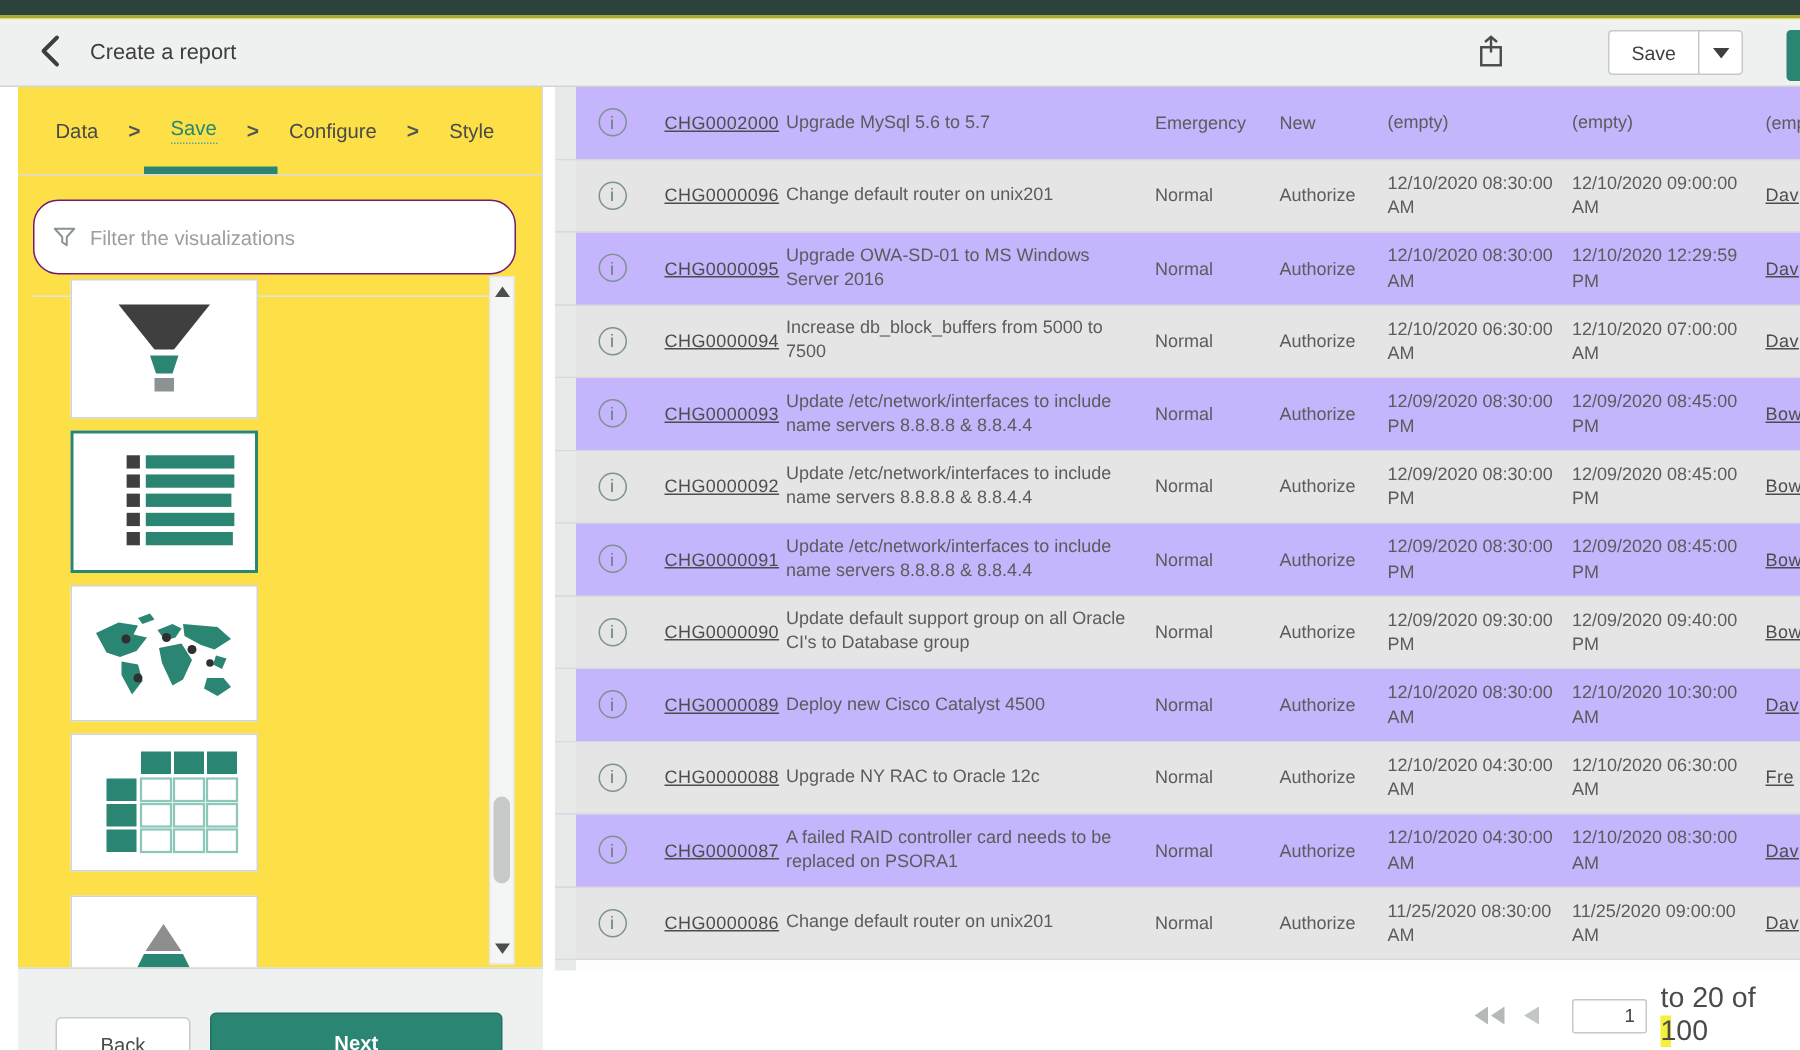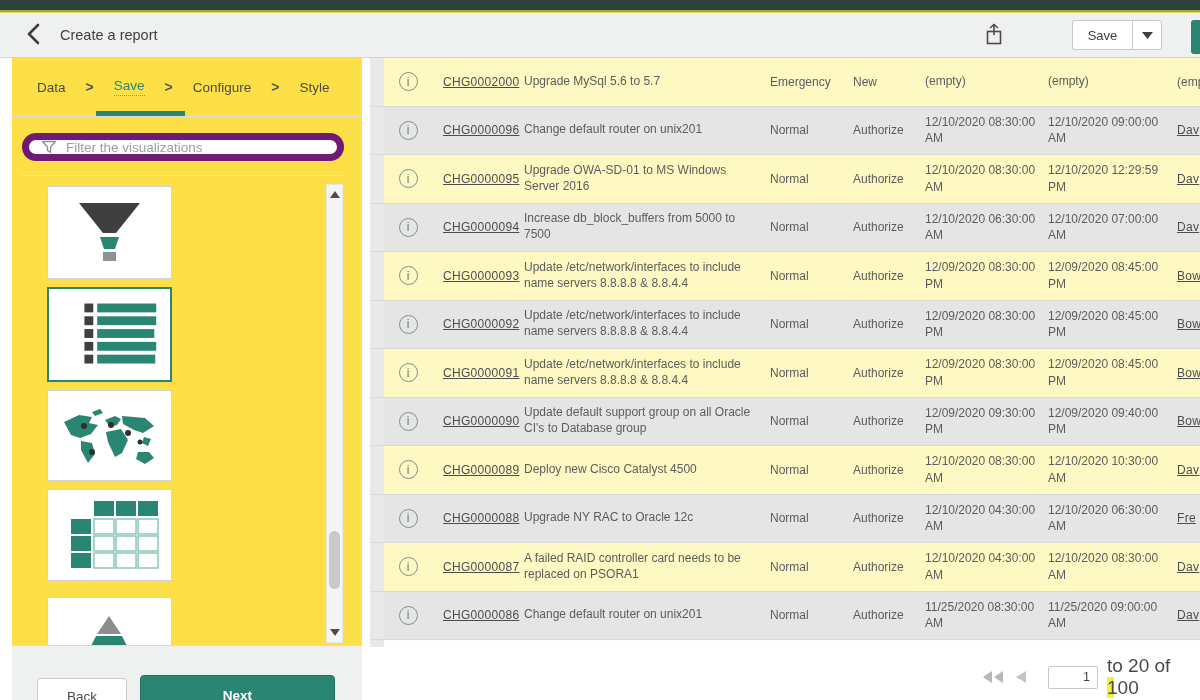--- a/index.html
+++ b/index.html
@@ -29,21 +29,21 @@
   aside { position:absolute; top:58px; left:12px; width:350px; height:642px; background:#fde047;
           border-right:1px solid #d9d9d9; z-index:3; }
   .crumbs { height:59px; border-bottom:1px solid #dcdcdc; display:flex; align-items:center;
             padding-left:25px; gap:20px; position:relative; font-size:13.5px; color:#4a4a4a; }
   .crumb { cursor:pointer; }
   .crumb.active { color:#2b8573; border-bottom:1px dotted #5fa899; padding-bottom:2px; }
   .sep { color:#555; font-weight:600; font-size:14px; }
   .sep::before { content:">"; }
   .active-bar { position:absolute; left:84px; bottom:0; width:89px; height:5px; background:#2b8573; }
 
-  .filter-wrap { margin:16px 17px 0 10px; height:28px; border:7px solid #701a75; border-radius:17px;
+  .filter-wrap { margin:16px 17px 0 10px; height:50px; border:1px solid #701a75; border-radius:17px;
                  display:flex; align-items:center; padding:0 12px; gap:9px; background:#fff; }
   .filter-wrap input { border:none; outline:none; flex:1; font-size:13.5px; color:#555; background:transparent; }
   .filter-wrap input::placeholder { color:#9aa09e; }
   .list-divider { margin:14px 17px 0 10px; border-top:1px solid #e3e5e4; }
 
   .viz-area { position:absolute; top:124px; left:0; width:349px; height:463px; overflow:hidden; }
   .viz-item { position:absolute; left:35px; width:125px; background:#fff; border:1px solid #d2d4d3;
               display:flex; align-items:center; justify-content:center; cursor:pointer; overflow:hidden; }
   .viz-item.selected { border:2px solid #2b8573; }
   .vi-funnel { top:4px;  height:93px; }
@@ -66,21 +66,21 @@
   .btn-back { position:absolute; left:25px; top:32px; width:90px; height:36px; background:#fff;
               border:1px solid #c8cbca; border-radius:4px; font-size:13.5px; color:#4a4a4a; cursor:pointer; }
   .btn-next { position:absolute; left:128px; top:29px; width:195px; height:40px; background:#2b8573;
               border:1px solid #257263; border-radius:4px; color:#fff; font-weight:bold;
               font-size:13.5px; cursor:pointer; }
 
   
   main { position:absolute; left:350px; top:58px; width:850px; height:642px; background:#fff; }
   .table { position:absolute; left:20px; top:0; width:830px; }
   .row { display:flex; align-items:center; height:48.5px; border-bottom:1px solid #d9dbda;
-         background:#fef9c3; font-size:12px; color:#5c5c5c; }
+         background:#c4b5fd; font-size:12px; color:#5c5c5c; }
   .row.even { background:#e5e5e5; }
   .cell { flex:0 0 auto; }
   .c-gutter { width:14px; align-self:stretch; background:#e8eaea; }
   .c-info { width:48px; display:flex; justify-content:center; }
   .c-num  { width:88px; padding-left:11px; }
   .c-desc { width:240px; padding:0 8px 0 4px; line-height:1.32; }
   .c-pri  { width:78px; padding-left:10px; }
   .c-state{ width:77px; padding-left:15px; }
   .c-start{ width:125px; padding-left:10px; line-height:1.38; }
   .c-end  { width:125px; padding-left:8px;  line-height:1.38; }

